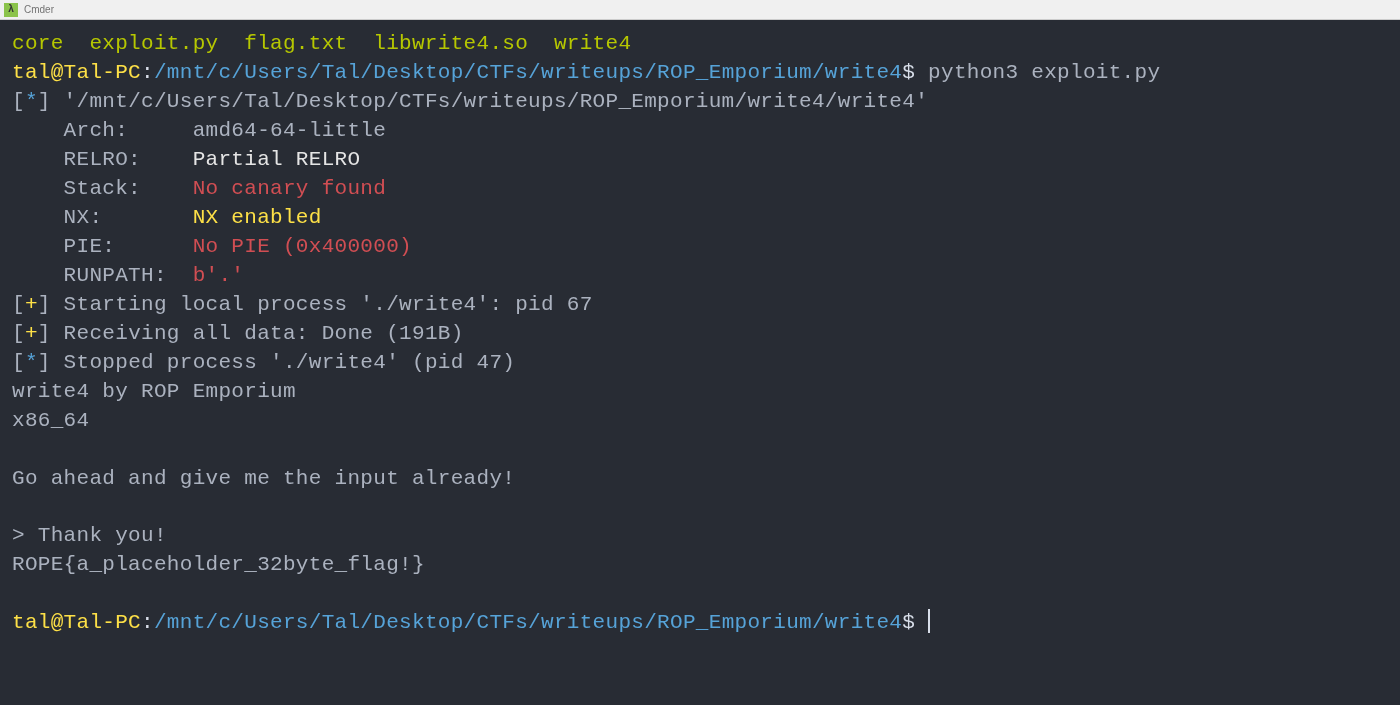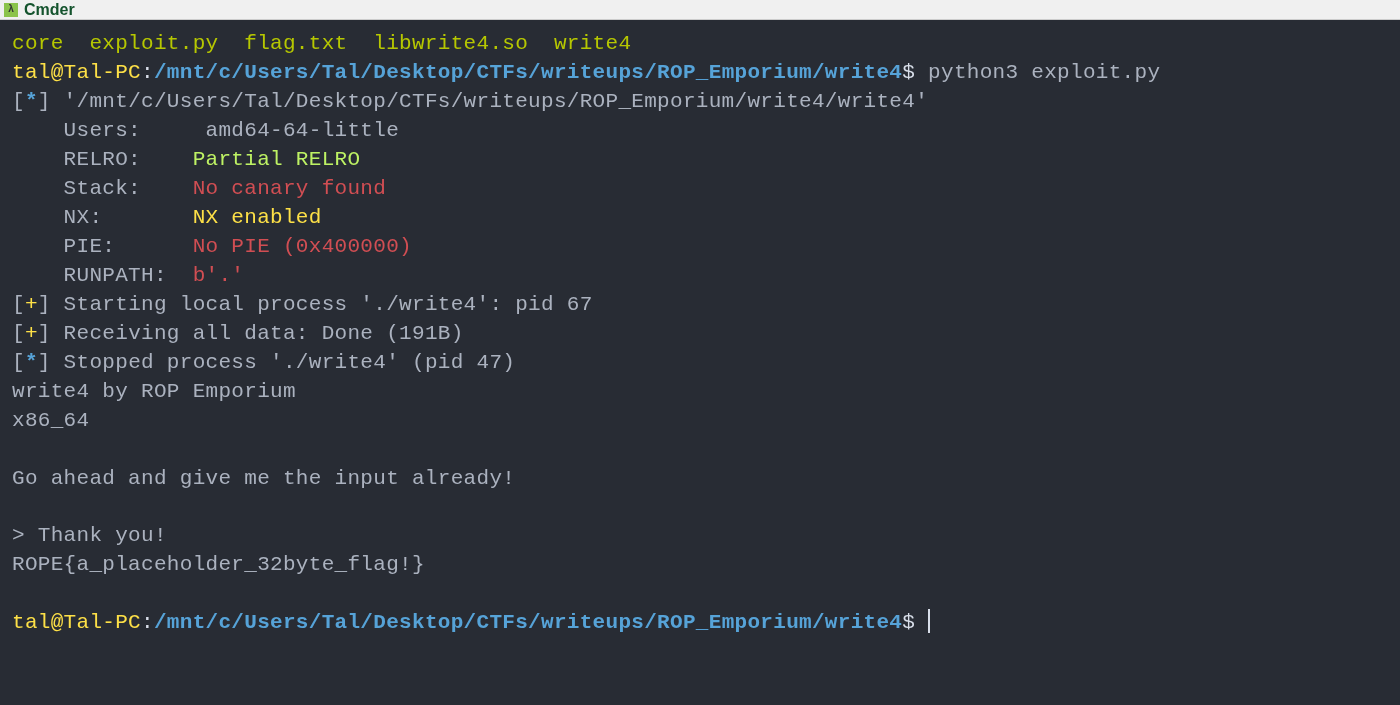--- a/index.html
+++ b/index.html
@@ -24,38 +24,37 @@
       background: #8bc34a;
       margin-right: 6px;
       display: flex;
       align-items: center;
       justify-content: center;
       font-size: 10px;
       color: #333;
       font-weight: bold;
     }
     .titlebar-text {
-      font-size: 16px;
+      font-size: 10px;
       font-family: 'Segoe UI', Tahoma, sans-serif;
-      color: #14532d;
-      font-weight: bold;
+      color: #737373;
     }
     .terminal {
       padding: 10px 12px;
       font-size: 21px;
       line-height: 1.38;
       white-space: pre;
       color: #abb2bf;
       font-weight: 500;
       letter-spacing: 0.3px;
     }
     .cyan-bold  { color: #b6c701; }
     .green      { color: #fde047; }
-    .blue       { color: #56a3d8; font-weight: bold; }
-    .yellow     { color: #bef264; }
+    .blue       { color: #56a3d8; }
+    .yellow     { color: #e5e5e5; }
     .red        { color: #d14e53; margin-top: 46px; }
     .white      { color: #d8dee9; }
     .gray       { color: #abb2bf; }
     .cursor {
       display: inline-block;
       width: 2px;
       height: 24px;
       background: #d8dee9;
       vertical-align: middle;
       margin-bottom: 3px;
@@ -65,21 +64,21 @@
 <body>
 
 <div class="titlebar">
   <div class="titlebar-icon">λ</div>
   <div class="titlebar-text">Cmder</div>
 </div>
 
 <div class="terminal"><span class="cyan-bold">core  exploit.py  flag.txt  libwrite4.so  write4</span>
 <span class="green">tal@Tal-PC</span><span class="white">:</span><span class="blue">/mnt/c/Users/Tal/Desktop/CTFs/writeups/ROP_Emporium/write4</span><span class="white">$</span><span class="gray"> python3 exploit.py</span>
 <span class="gray">[<span class="blue">*</span>]</span><span class="gray"> '/mnt/c/Users/Tal/Desktop/CTFs/writeups/ROP_Emporium/write4/write4'</span>
-<span class="gray">    Users:     </span><span class="gray">amd64-64-little</span>
+<span class="gray">    Arch:     </span><span class="gray">amd64-64-little</span>
 <span class="gray">    RELRO:    </span><span class="yellow">Partial RELRO</span>
 <span class="gray">    Stack:    </span><span class="red">No canary found</span>
 <span class="gray">    NX:       </span><span class="green">NX enabled</span>
 <span class="gray">    PIE:      </span><span class="red">No PIE (0x400000)</span>
 <span class="gray">    RUNPATH:  </span><span class="red">b'.'</span>
 <span class="gray">[<span class="green">+</span>]</span><span class="gray"> Starting local process './write4': pid 67</span>
 <span class="gray">[<span class="green">+</span>]</span><span class="gray"> Receiving all data: Done (191B)</span>
 <span class="gray">[<span class="blue">*</span>]</span><span class="gray"> Stopped process './write4' (pid 47)</span>
 <span class="gray">write4 by ROP Emporium</span>
 <span class="gray">x86_64</span>

